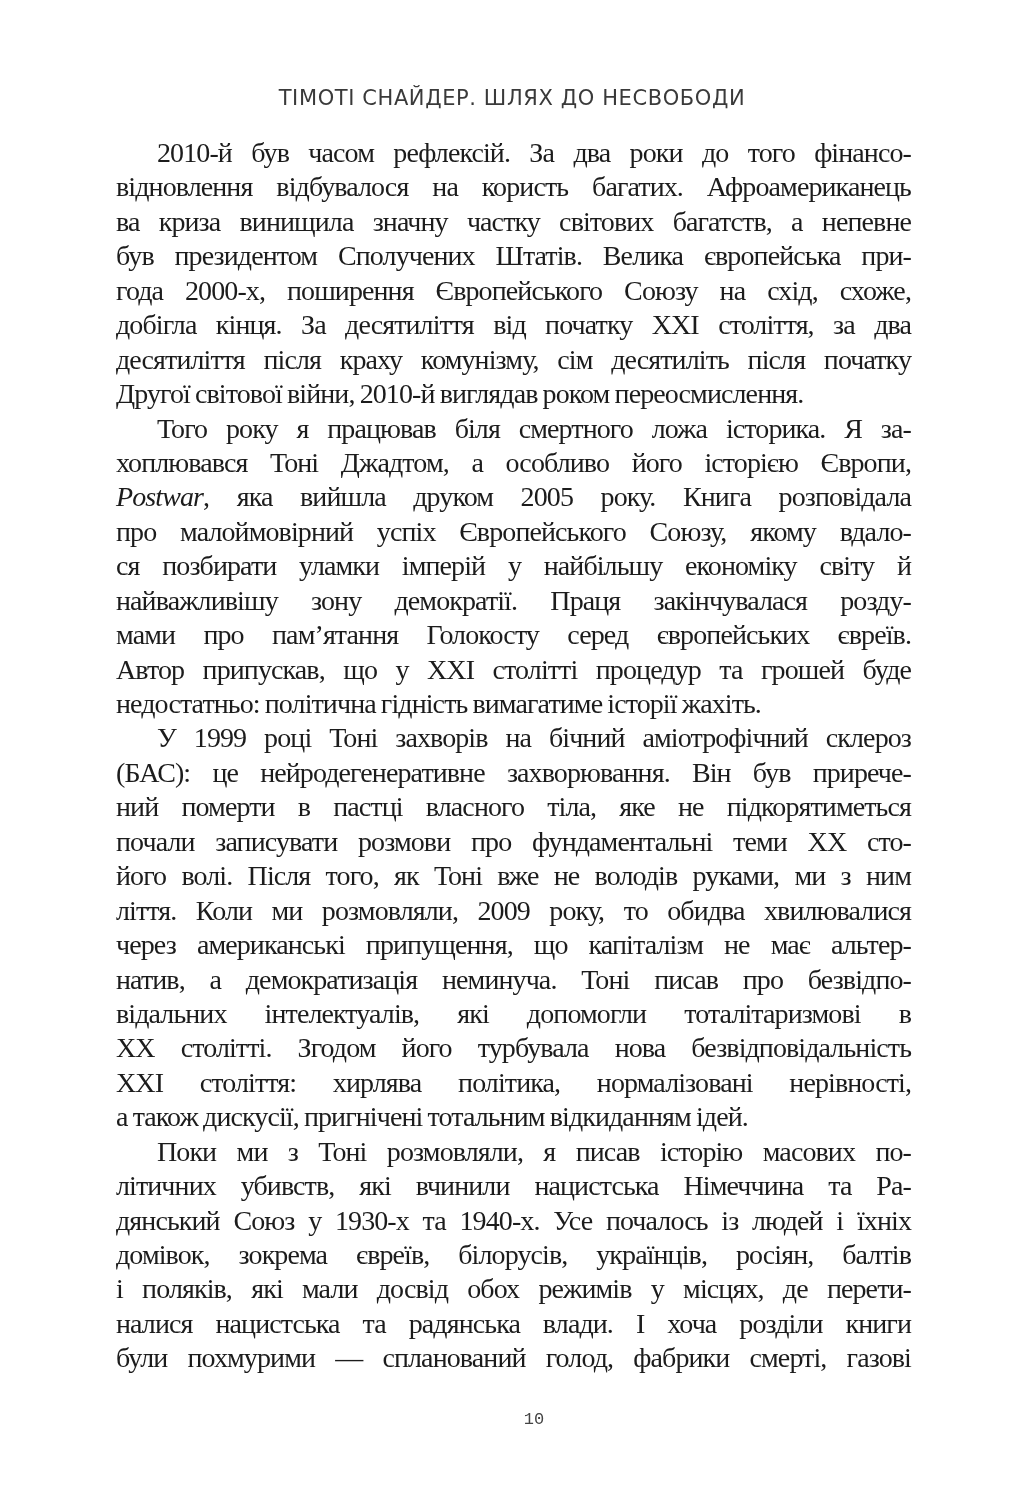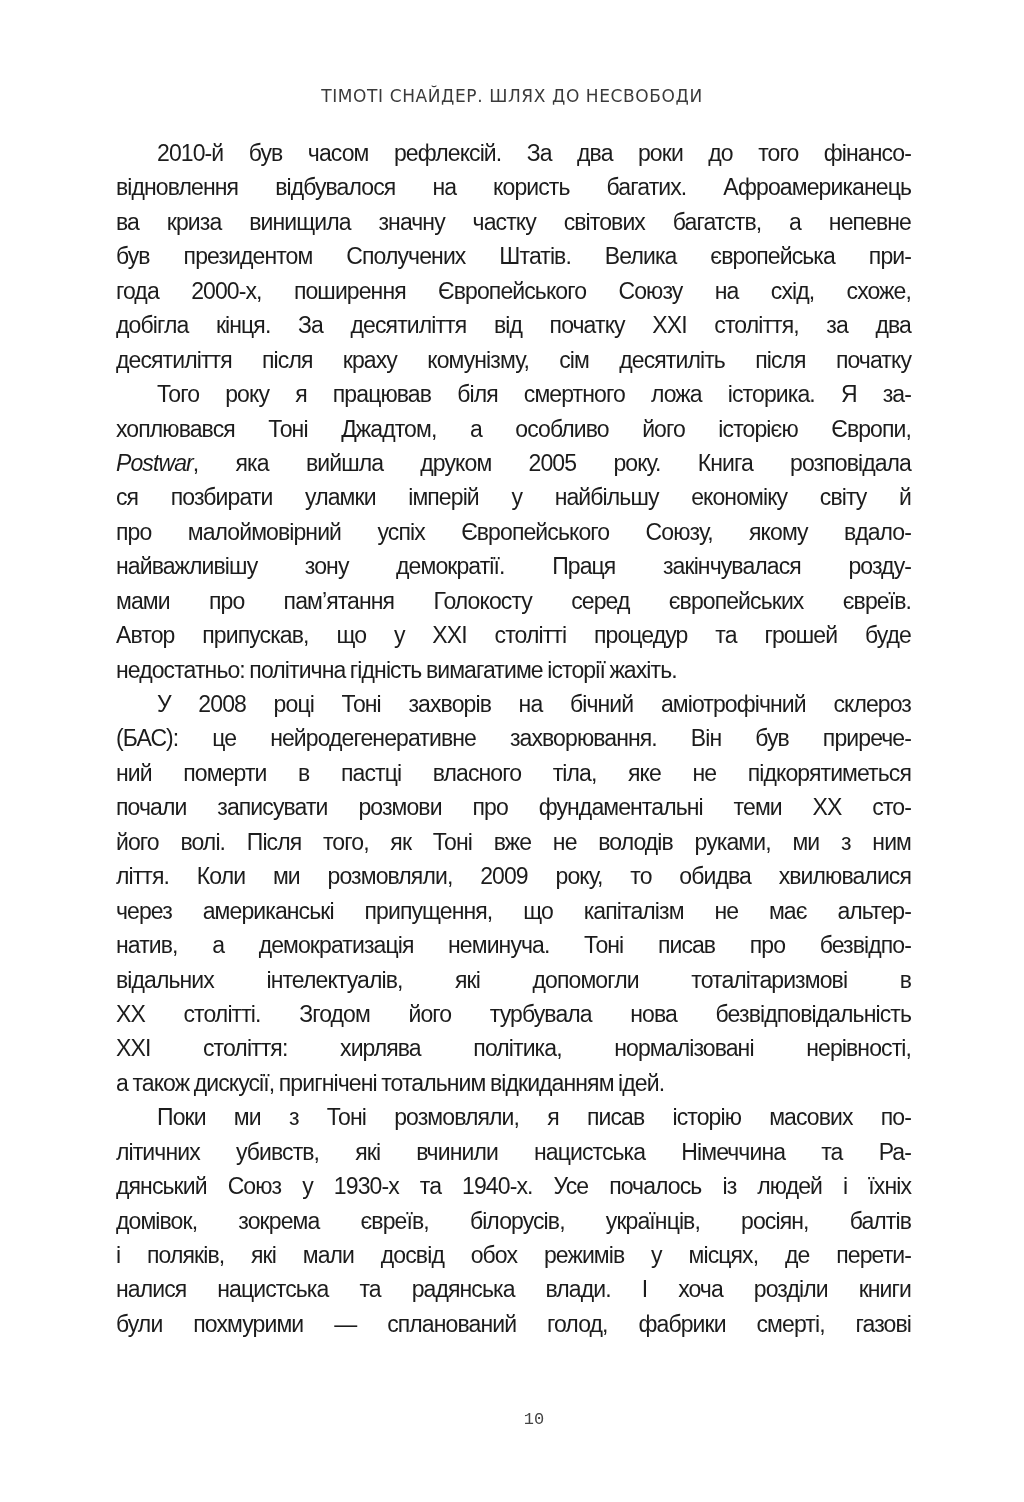--- a/index.html
+++ b/index.html
@@ -14,36 +14,36 @@
     overflow: hidden;
     color: #1e1e1e;
   }
   .running-head {
     position: absolute;
     top: 86px;
     left: 0;
     width: 1024px;
     text-align: center;
     font-family: "DejaVu Sans", sans-serif;
-    font-size: 17px;
+    font-size: 21px;
     letter-spacing: 0.6px;
     color: #3a3a3a;
   }
   .text-block {
     position: absolute;
     top: 136px;
     left: 116px;
     width: 795px;
   }
   .line {
     display: block;
     height: 34.45px;
     line-height: 34.45px;
-    font-family: Liberation Sans, sans-serif;
-    font-size: 23px;
+    font-family: Liberation Serif, serif;
+    font-size: 28px;
     white-space: nowrap;
     text-align: justify;
     text-align-last: justify;
     letter-spacing: -0.9px;
     word-spacing: -1px;
     color: #1c1c1c;
   }
   .line.indent {
     padding-left: 41px;
     box-sizing: border-box;
@@ -74,36 +74,37 @@
 <div class="text-block">
 
   <div>
     <span class="line indent">2010-й був часом рефлексій. За два роки до того фінансо-</span>
     <span class="line">відновлення відбувалося на користь багатих. Афроамериканець</span>
     <span class="line">ва криза винищила значну частку світових багатств, а непевне</span>
     <span class="line">був президентом Сполучених Штатів. Велика європейська при-</span>
     <span class="line">года 2000-х, поширення Європейського Союзу на схід, схоже,</span>
     <span class="line">добігла кінця. За десятиліття від початку XXI століття, за два</span>
     <span class="line">десятиліття після краху комунізму, сім десятиліть після початку</span>
+    <span class="line last">Другої світової війни, 2010-й виглядав роком переосмислення.</span>
   </div>
 
   <div>
     <span class="line indent">Того року я працював біля смертного ложа історика. Я за-</span>
     <span class="line">хоплювався Тоні Джадтом, а особливо його історією Європи,</span>
     <span class="line"><em>Postwar</em><span>, яка вийшла друком 2005 року. Книга розповідала</span></span>
+    <span class="line">про малоймовірний успіх Європейського Союзу, якому вдало-</span>
     <span class="line">ся позбирати уламки імперій у найбільшу економіку світу й</span>
-    <span class="line">про малоймовірний успіх Європейського Союзу, якому вдало-</span>
     <span class="line">найважливішу зону демократії. Праця закінчувалася розду-</span>
     <span class="line">мами про пам’ятання Голокосту серед європейських євреїв.</span>
     <span class="line">Автор припускав, що у XXI столітті процедур та грошей буде</span>
     <span class="line last">недостатньо: політична гідність вимагатиме історії жахіть.</span>
   </div>
 
   <div>
-    <span class="line indent">У 2008 році Тоні захворів на бічний аміотрофічний склероз</span>
+    <span class="line indent">У 1999 році Тоні захворів на бічний аміотрофічний склероз</span>
     <span class="line">(БАС): це нейродегенеративне захворювання. Він був прирече-</span>
     <span class="line">ний померти в пастці власного тіла, яке не підкорятиметься</span>
     <span class="line">почали записувати розмови про фундаментальні теми XX сто-</span>
     <span class="line">його волі. Після того, як Тоні вже не володів руками, ми з ним</span>
     <span class="line">ліття. Коли ми розмовляли, 2009 року, то обидва хвилювалися</span>
     <span class="line">через американські припущення, що капіталізм не має альтер-</span>
     <span class="line">натив, а демократизація неминуча. Тоні писав про безвідпо-</span>
     <span class="line">відальних інтелектуалів, які допомогли тоталітаризмові в</span>
     <span class="line">XX столітті. Згодом його турбувала нова безвідповідальність</span>
     <span class="line">XXI століття: хирлява політика, нормалізовані нерівності,</span>

